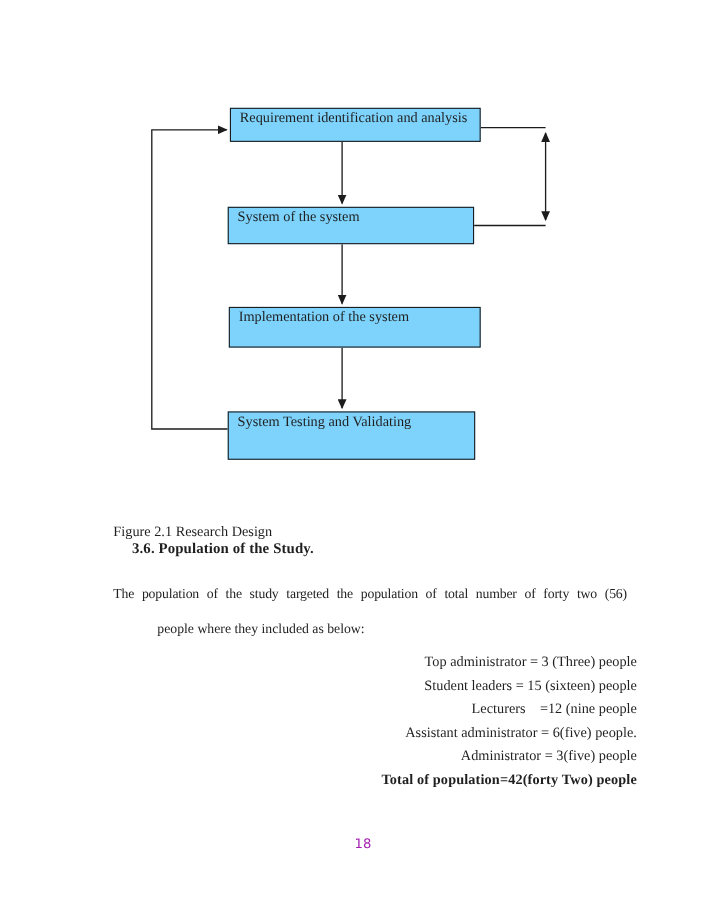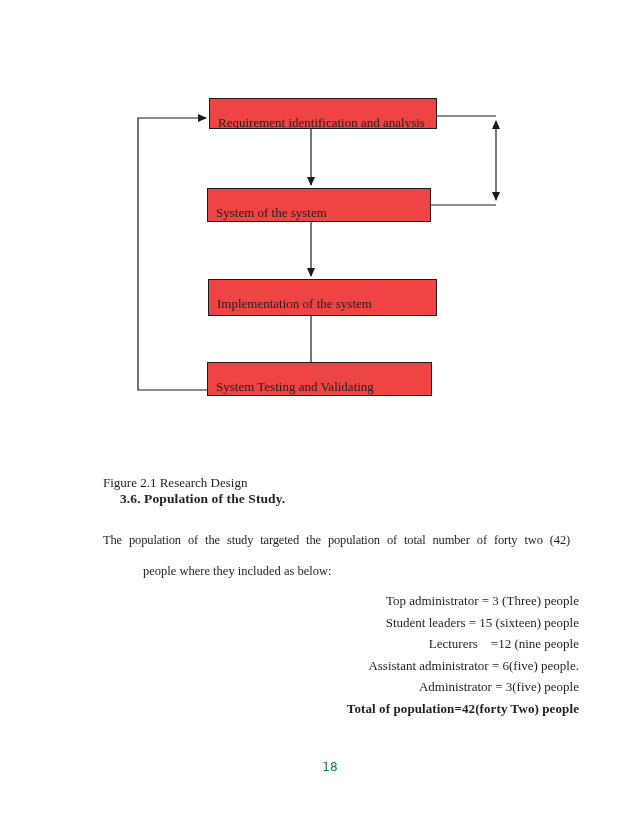--- a/index.html
+++ b/index.html
@@ -2,41 +2,41 @@
 <html><head>
 <meta charset="utf-8">
 <style>
   html,body{margin:0;padding:0;background:#ffffff;}
   .page{
     position:relative;width:638px;height:826px;background:#ffffff;overflow:hidden;
     font-family:"Liberation Serif","DejaVu Serif",serif;color:#1f1f1f;
   }
   .connectors{position:absolute;left:0;top:0;pointer-events:none;}
   .fbox{
-    position:absolute;box-sizing:border-box;background:#ef4444;
+    position:absolute;box-sizing:border-box;background:#7dd3fc;
     border:1.5px solid #1c1c1c;
     font-size:13px;line-height:15px;color:#1f1f1f;
-    padding:16px 2px 0 8px;white-space:nowrap;overflow:hidden;
+    padding:0 2px 0 8px;white-space:nowrap;overflow:hidden;
   }
   .caption{position:absolute;left:103px;top:431px;font-size:13px;margin-top:44px;}
   .heading{position:absolute;left:120px;top:491px;font-size:13.5px;font-weight:bold;letter-spacing:0.1px;}
   .para-line1{
     position:absolute;left:103px;top:533px;width:467px;font-size:12.5px;letter-spacing:-0.15px;
     text-align:justify;text-align-last:justify;
   }
   .para-line2{position:absolute;left:103px;top:564px;font-size:12.5px;margin-left:40px;}
   .plist{
     position:absolute;left:111px;top:590px;width:468px;
     text-align:right;font-size:13px;line-height:21.5px;
   }
   .plist .pline{white-space:pre-wrap;}
   .plist .ptotal{font-weight:bold;letter-spacing:0.1px;}
   .pagenum{
     position:absolute;left:290px;top:760px;width:80px;text-align:center;
-    font-family:"DejaVu Sans","Liberation Sans",sans-serif;font-size:12px;color:#15803d;
+    font-family:"DejaVu Sans","Liberation Sans",sans-serif;font-size:12px;color:#a21caf;
   }
 </style>
 </head>
 <body>
 
 <div class="page">
 
   <svg class="connectors" width="638" height="430" viewBox="0 0 638 430">
     <defs>
       <marker id="arrow" markerUnits="userSpaceOnUse" markerWidth="9" markerHeight="8" refX="8" refY="4" orient="auto">
@@ -60,29 +60,29 @@
   </div>
 
   <div class="fbox" style="left:207px;top:188px;width:224px;height:34px;">
     <span>System of the system</span>
   </div>
 
   <div class="fbox" style="left:208px;top:279px;width:229px;height:37px;">
     <span>Implementation of the system</span>
   </div>
 
-  <div class="fbox" style="left:207px;top:362px;width:225px;height:34px;">
+  <div class="fbox" style="left:207px;top:374px;width:225px;height:44px;">
     <span>System Testing and Validating</span>
   </div>
 
   <div class="caption">Figure 2.1 Research Design</div>
 
   <div class="heading">3.6. Population of the Study.</div>
 
-  <div class="para-line1">The population of the study targeted the population of total number of forty two (42)</div>
+  <div class="para-line1">The population of the study targeted the population of total number of forty two (56)</div>
 
   <div class="para-line2">people where they included as below:</div>
 
   <div class="plist">
     <div class="pline">Top administrator = 3 (Three) people</div>
     <div class="pline">Student leaders = 15 (sixteen) people</div>
     <div class="pline">Lecturers    =12 (nine people</div>
     <div class="pline">Assistant administrator = 6(five) people.</div>
     <div class="pline">Administrator = 3(five) people</div>
     <div class="ptotal">Total of population=42(forty Two) people</div>

